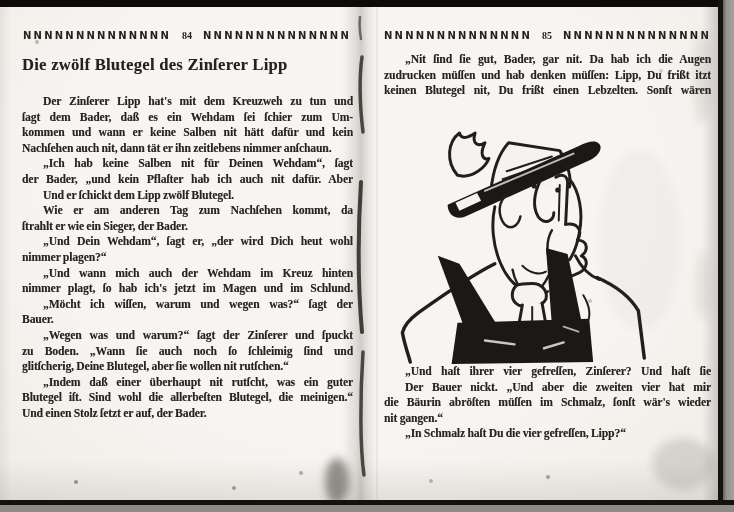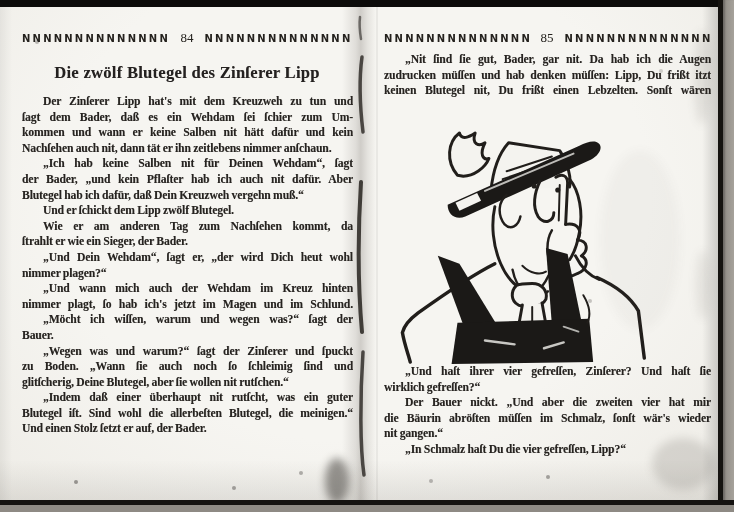--- a/index.html
+++ b/index.html
@@ -38,23 +38,23 @@
     box-shadow: 75px 481px 0 1px rgba(50,46,42,.45), 233px 487px 0 1px rgba(50,46,42,.4),
       300px 472px 0 1px rgba(50,46,42,.35), 547px 476px 0 1px rgba(50,46,42,.4),
       36px 41px 0 1px rgba(50,46,42,.3), 589px 300px 0 1px rgba(50,46,42,.25),
       430px 480px 0 1px rgba(50,46,42,.3), 660px 70px 0 1px rgba(50,46,42,.2); }
   
   .header { position:absolute; display:flex; align-items:center; justify-content:center; gap:11px; }
   #left-header  { left:22px;  top:30px; width:330px; }
   #right-header { left:384px; top:30px; width:326px; }
   .orn { font-family:"DejaVu Sans", sans-serif; font-weight:bold; font-size:10px;
     letter-spacing:2.2px; color:#24211d; white-space:nowrap; overflow:hidden; transform:scaleY(1.02); }
-  .pagenum { font-weight:normal; font-size:13px; color:#24211d; }
-  
-  #title { position:absolute; left:22px; top:63px; width:330px; text-align:center;
+  .pagenum { font-weight:bold; font-size:10px; color:#24211d; }
+  
+  #title { position:absolute; left:22px; top:55px; width:330px; text-align:left;
     font-size:16.5px; font-weight:bold; letter-spacing:.3px; color:#242120;
     text-shadow:.3px .3px 0 rgba(38,34,30,.35); }
   
   .page-text { position:absolute; font-size:11.6px; line-height:15.6px; font-weight:700;
     letter-spacing:-.1px; word-spacing:-.4px; color:#262320;
     text-shadow:.3px .3px 0 rgba(38,34,30,.35); overflow:hidden; }
   #left-text        { left:22px;  top:94px;  width:331px; }
   #right-text-top   { left:384px; top:52px;  width:327px; }
   #right-text-bottom{ left:384px; top:364px; width:327px; }
   .tline { text-align:justify; text-align-last:justify; }
@@ -83,21 +83,20 @@
   <div class="page-text" id="left-text">
       <div class="para">
         <div class="tline first">Der Zinſerer Lipp hat's mit dem Kreuzweh zu tun und</div>
         <div class="tline">ſagt dem Bader, daß es ein Wehdam ſei ſchier zum Um-</div>
         <div class="tline">kommen und wann er keine Salben nit hätt dafür und kein</div>
         <div class="tline last">Nachſehen auch nit, dann tät er ihn zeitlebens nimmer anſchaun.</div>
       </div>
       <div class="para">
         <div class="tline first">„Ich hab keine Salben nit für Deinen Wehdam“, ſagt</div>
         <div class="tline">der Bader, „und kein Pflaſter hab ich auch nit dafür. Aber</div>
-        <div class="tline last">Blutegel hab ich dafür, daß Dein Kreuzweh vergehn muß.“</div>
       </div>
       <div class="para">
         <div class="tline first last">Und er ſchickt dem Lipp zwölf Blutegel.</div>
       </div>
       <div class="para">
         <div class="tline first">Wie er am anderen Tag zum Nachſehen kommt, da</div>
         <div class="tline last">ſtrahlt er wie ein Sieger, der Bader.</div>
       </div>
       <div class="para">
         <div class="tline first">„Und Dein Wehdam“, ſagt er, „der wird Dich heut wohl</div>
@@ -185,21 +184,20 @@
         <path d="M150,222 L170,216" stroke="#f4f3ef" stroke-width="2.5" opacity=".8"></path>
         <path d="M170,200 L185,205" stroke="#f4f3ef" stroke-width="2" opacity=".7"></path>
         <path d="M190,168 C196,178 198,188 194,196" stroke-width="2"></path>
       </g>
     </svg>
   </div>
 
   <div class="page-text" id="right-text-bottom">
       <div class="para">
         <div class="tline first">„Und haſt ihrer vier gefreſſen, Zinſerer? Und haſt ſie</div>
-        <div class="tline last">wirklich gefreſſen?“</div>
       </div>
       <div class="para">
         <div class="tline first">Der Bauer nickt. „Und aber die zweiten vier hat mir</div>
         <div class="tline">die Bäurin abröſten müſſen im Schmalz, ſonſt wär's wieder</div>
         <div class="tline last">nit gangen.“</div>
       </div>
       <div class="para">
         <div class="tline first last">„In Schmalz haſt Du die vier gefreſſen, Lipp?“</div>
       </div>
     </div>

